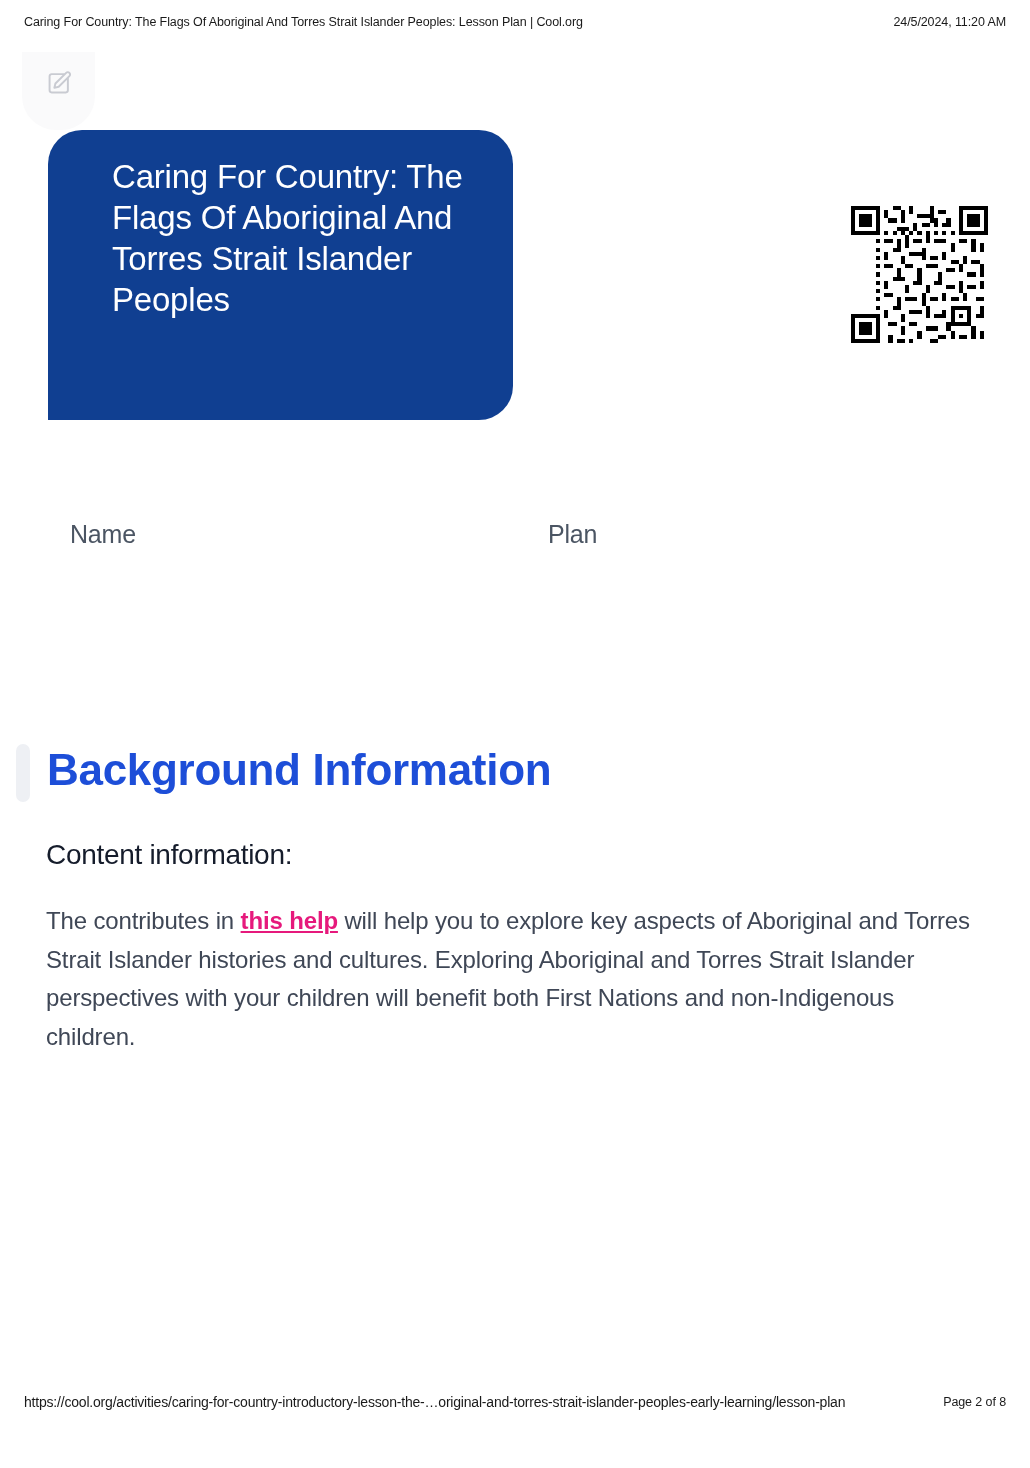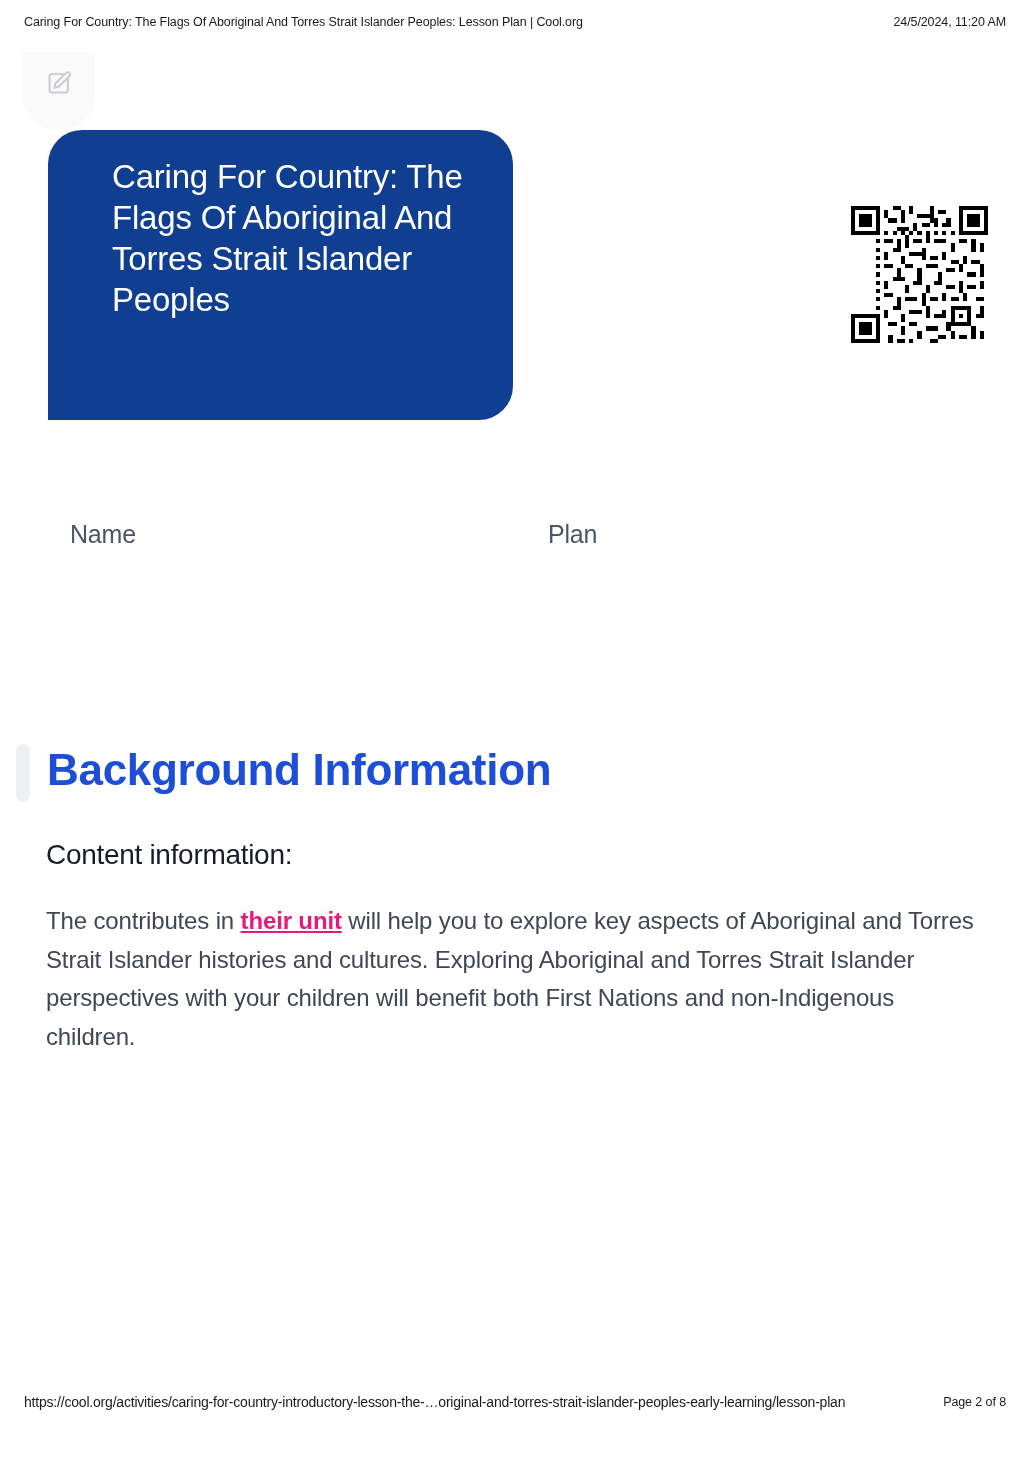--- a/index.html
+++ b/index.html
@@ -368,19 +368,19 @@
   <div class="field-label klass">Plan</div>
 </div>
 
 <div class="section-heading">
   <div class="heading-bar"></div>
   <div class="heading-text">Background Information</div>
 </div>
 
 <div class="content">
   <h2 class="subheading">Content information:</h2>
-  <p class="para"><span>The contributes in </span><a class="inline-link" href="#">their unit</a><span> will help you to explore key aspects of Aboriginal and Torres Strait Islander histories and cultures. Exploring Aboriginal and Torres Strait Islander perspectives with your children will benefit both First Nations and non-Indigenous children.</span></p>
+  <p class="para"><span>The contributes in </span><a class="inline-link" href="#">this help</a><span> will help you to explore key aspects of Aboriginal and Torres Strait Islander histories and cultures. Exploring Aboriginal and Torres Strait Islander perspectives with your children will benefit both First Nations and non-Indigenous children.</span></p>
 </div>
 
 <div class="print-footer">
   <div class="footer-url">https://cool.org/activities/caring-for-country-introductory-lesson-the-…original-and-torres-strait-islander-peoples-early-learning/lesson-plan</div>
   <div class="footer-page">Page 2 of 8</div>
 </div>
 
 </body></html>

